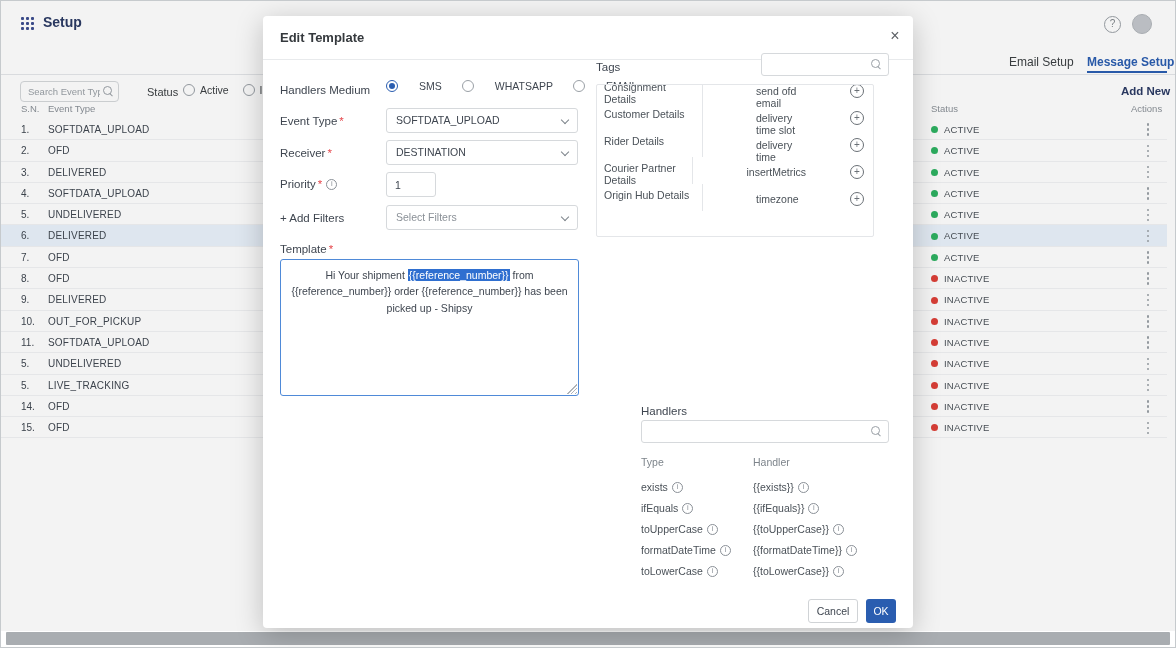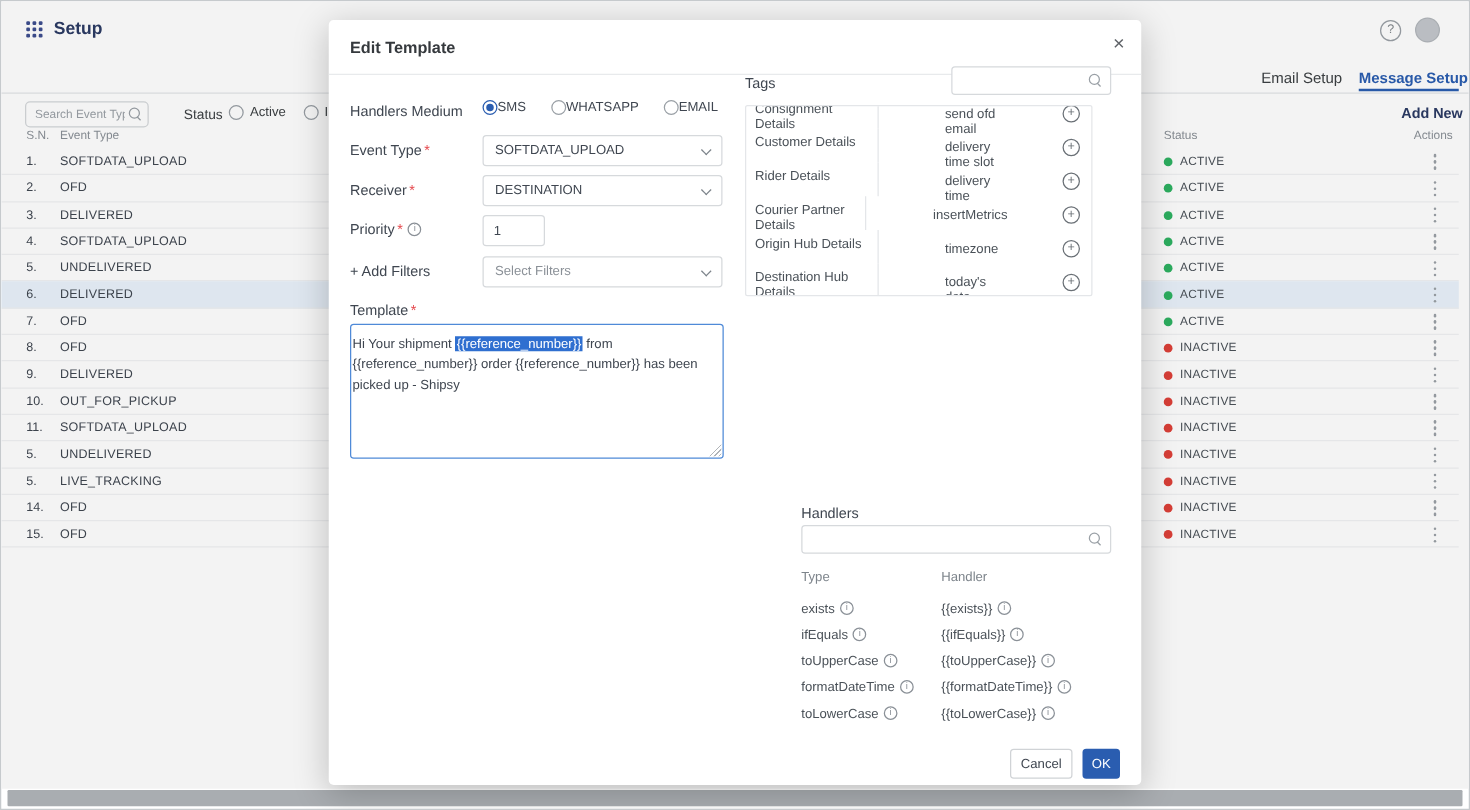--- a/index.html
+++ b/index.html
@@ -66,32 +66,32 @@
   .modal-title{position:absolute;left:17px;top:14px;font-size:13px;font-weight:600;color:#35393d;}
   .modal-close{position:absolute;left:622px;top:10px;width:20px;height:20px;font-size:16px;color:#5f6368;text-align:center;line-height:20px;cursor:pointer;}
   .modal-header-divider{position:absolute;left:0;right:0;top:43px;height:1px;background:#e8eaec;}
 
   .flabel{position:absolute;font-size:11.5px;color:#3f4650;}
   .req{color:#e5484d;margin-left:2px;}
   .info-icon{position:relative;display:inline-block;width:11px;height:11px;border:1px solid #8a9097;border-radius:50%;margin-left:4px;vertical-align:-2px;}
   .info-icon::before{content:"i";position:absolute;left:0;right:0;top:-1px;text-align:center;font-size:7.5px;color:#8a9097;font-style:normal;}
 
   .mm-group{position:absolute;left:123px;top:64px;display:flex;gap:20px;align-items:center;}
-  .mm-option{display:flex;align-items:center;gap:0;font-size:10.5px;color:#3f4650;cursor:pointer;}
+  .mm-option{display:flex;align-items:center;gap:21px;font-size:10.5px;color:#3f4650;cursor:pointer;}
 
   .select{position:absolute;height:25px;border:1px solid #d6d9dc;border-radius:3px;background:#fff;cursor:pointer;}
   .select-value{position:absolute;left:9px;top:0;line-height:23px;font-size:10.5px;color:#3f4650;}
   .select-value.placeholder{color:#8a9097;}
   .chevron{position:absolute;right:9px;top:8px;width:6px;height:6px;border-right:1.3px solid #7d848b;border-bottom:1.3px solid #7d848b;transform:rotate(45deg);}
   .sel-event{left:123px;top:92px;width:192px;}
   .sel-receiver{left:123px;top:124px;width:192px;}
   .sel-filters{left:123px;top:189px;width:192px;}
   .priority-input{position:absolute;left:123px;top:156px;width:50px;height:25px;border:1px solid #d6d9dc;border-radius:3px;font-size:10.5px;color:#3f4650;padding:0 8px;font-family:inherit;outline:none;}
 
-  .template-box{position:absolute;left:17px;top:243px;width:299px;height:108px;border:1.5px solid var(--textarea-focus-border);border-radius:3px;padding:7px 1px;font-size:10.5px;line-height:1.55;color:#3f4650;overflow:hidden;cursor:text;}
+  .template-box{position:absolute;left:17px;top:243px;width:299px;height:137px;border:1.5px solid var(--textarea-focus-border);border-radius:3px;padding:7px 1px;font-size:10.5px;line-height:1.55;color:#3f4650;overflow:hidden;cursor:text;text-align:center;}
   .template-box .sel{background:var(--selection-bg);color:#fff;padding:0 1px;}
   .resize-grip{position:absolute;right:1px;bottom:1px;width:10px;height:10px;background:
     linear-gradient(135deg,transparent 0 50%,#b0b4b8 50% 56%,transparent 56% 68%,#b0b4b8 68% 74%,transparent 74% 86%,#b0b4b8 86% 92%,transparent 92%);cursor:nwse-resize;}
 
   .tags-label{left:333px;top:45px;}
   .mini-search{position:absolute;height:23px;border:1px solid #d6d9dc;border-radius:3px;background:#fff;}
   .mini-search input{position:absolute;inset:0;border:0;outline:none;background:transparent;font-size:10px;padding:0 20px 0 8px;font-family:inherit;color:#3f4650;}
   .tags-search{left:498px;top:37px;width:128px;}
   .tags-list{position:absolute;left:333px;top:68px;width:278px;height:153px;border:1px solid #e4e6e9;border-radius:2px;overflow:hidden;background:#fff;}
   .tags-inner{margin-top:-9px;}
@@ -445,25 +445,20 @@
             <div class="tag-val">insertMetrics</div>
             <div class="tag-plus"></div>
           </div>
 
           <div class="tag-row">
             <div class="tag-cat">Origin Hub Details</div>
             <div class="tag-val">timezone</div>
             <div class="tag-plus"></div>
           </div>
 
-          <div class="tag-row">
-            <div class="tag-cat">Destination Hub Details</div>
-            <div class="tag-val">today's date</div>
-            <div class="tag-plus"></div>
-          </div>
         </div>
     </div>
 
     <div class="flabel handlers-label">Handlers</div>
     <div class="mini-search handlers-search">
       <input type="text" style="">
       <span class="search-glyph" style="right:6px;top:5px;"></span>
     </div>
     <div class="handlers-table">
       <div class="h-head">

